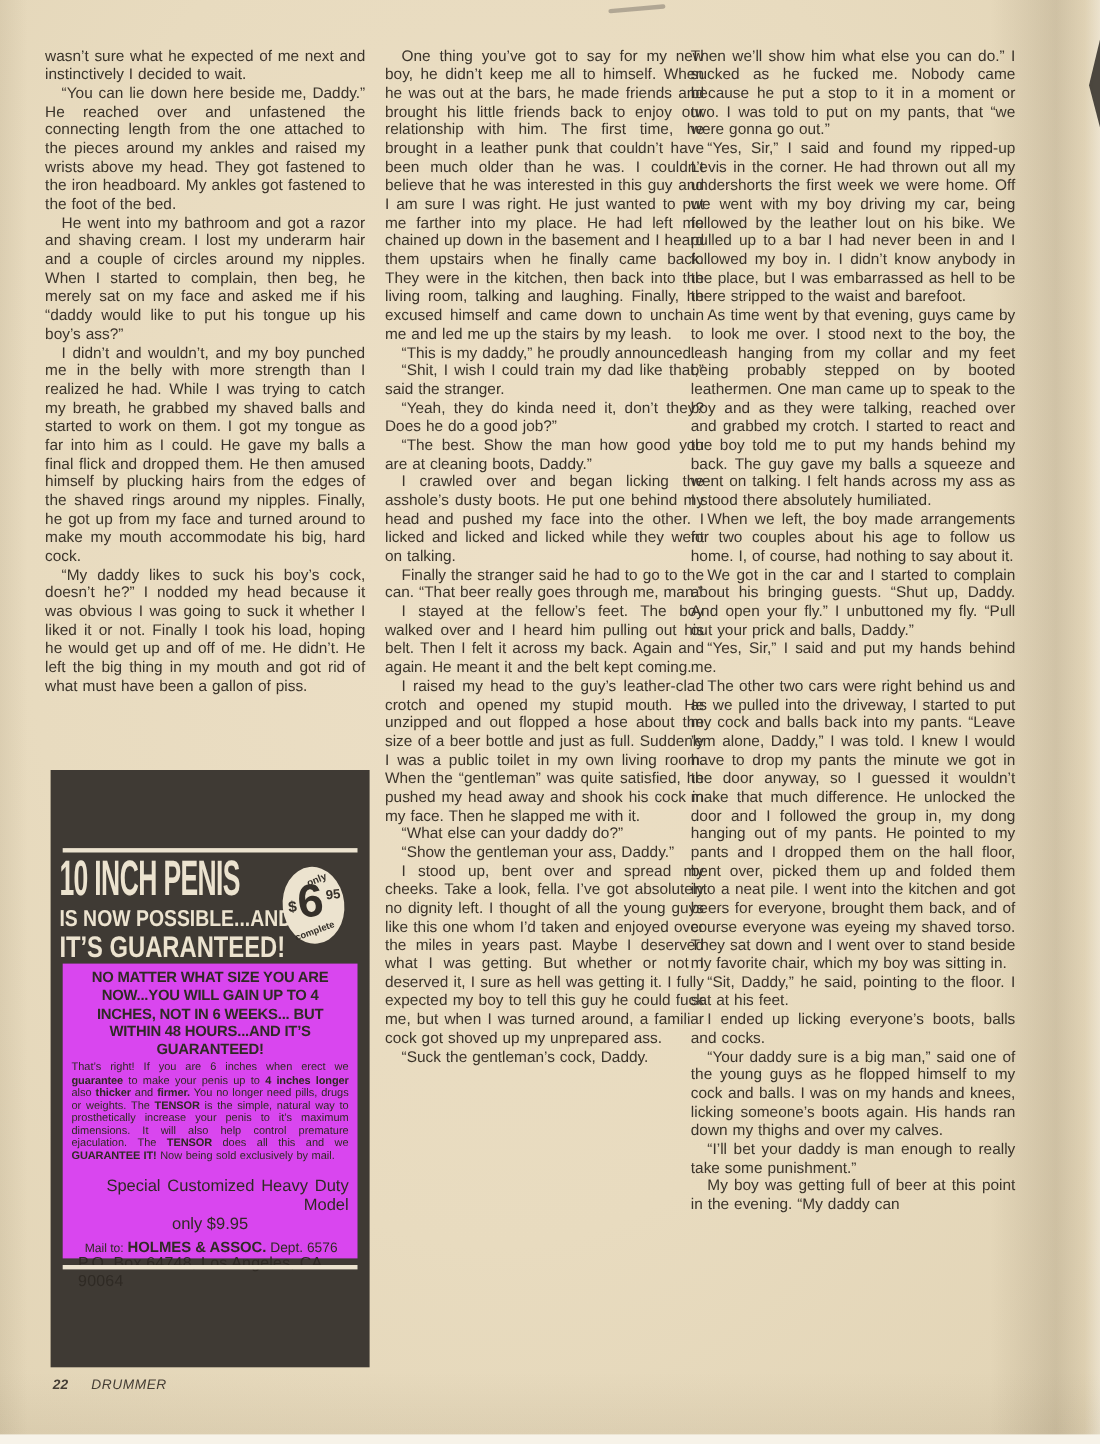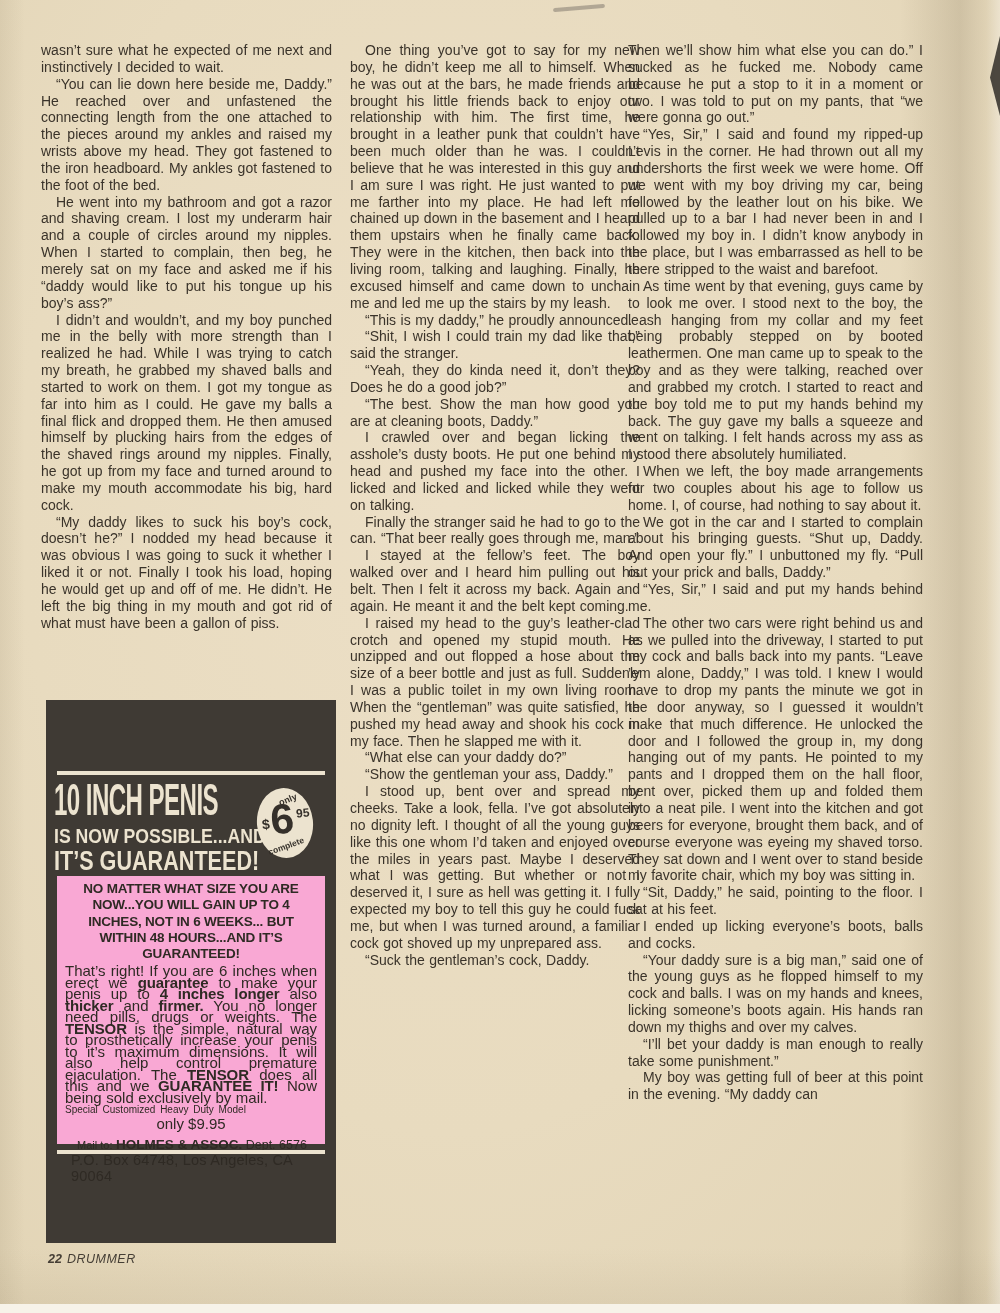--- a/index.html
+++ b/index.html
@@ -20,21 +20,21 @@
   .col{position:absolute;top:42px;text-align:justify;color:#3a332a;
        font-size:14px;line-height:16.85px;word-spacing:.6px;}
   .col p{margin:0;text-indent:15px;}
   .no-first-indent p:first-child{text-indent:0;}
   .col1{left:41px;width:291px;}
   .col2{left:350px;width:290px;}
   .col3{left:628px;width:295px;}
 
   
   .footer{position:absolute;left:48px;top:1252px;color:#453e35;font-size:12.5px;font-style:italic;}
-  .footer .pg{font-weight:bold;margin-right:5px;}
+  .footer .pg{font-weight:bold;margin-right:21px;}
   .footer .mag{letter-spacing:.5px;}
 
   
   .ad{position:absolute;left:46px;top:700px;width:290px;height:543px;background:#3f3a34;color:#ece3cf;}
   .ad-rule{position:absolute;left:11px;right:11px;height:4px;background:#ece3cf;}
   .ad-rule-top{top:71px;}
   .ad-rule-bottom{top:450px;}
   .ad-headline{position:absolute;top:77px;left:8px;font-weight:bold;font-size:43px;line-height:1;
                letter-spacing:-1px;white-space:nowrap;transform:scale(.56,1.05);transform-origin:left top;}
   .ad-sub1{position:absolute;top:124px;left:8px;font-weight:bold;font-size:21px;white-space:nowrap;
@@ -42,33 +42,33 @@
   .ad-sub2{position:absolute;top:146px;left:8px;font-weight:bold;font-size:27px;white-space:nowrap;
            transform:scale(.80,1);transform-origin:left top;}
   .ad-badge{position:absolute;left:211px;top:88px;width:56px;height:70px;background:#ece3cf;color:#35302a;
             border-radius:50%;transform:rotate(-6deg);}
   .b-only{position:absolute;top:7px;left:24px;font-size:9px;font-weight:bold;transform:rotate(-16deg);}
   .b-dollar{position:absolute;top:26px;left:5px;font-size:14px;font-weight:bold;}
   .b-six{position:absolute;top:10px;left:14px;font-size:42px;font-weight:bold;line-height:1;}
   .b-sup{position:absolute;top:20px;left:40px;font-size:12px;font-weight:bold;}
   .b-complete{position:absolute;bottom:7px;left:8px;font-size:8.5px;font-weight:bold;transform:rotate(-14deg);}
 
-  .ad-box{position:absolute;top:176px;left:11px;right:11px;height:268px;background:#f9a8d4;color:#2f2a24;
+  .ad-box{position:absolute;top:176px;left:11px;right:11px;height:268px;background:#d946ef;color:#2f2a24;
           padding:5px 8px;box-sizing:border-box;}
   .ad-promise{font-weight:bold;font-size:13.5px;line-height:16.3px;text-align:center;letter-spacing:-.2px;}
-  .ad-body{margin-top:3px;font-size:15px;line-height:11.5px;text-align:justify;word-spacing:.4px;}
+  .ad-body{margin-top:3px;font-size:10px;line-height:11.5px;text-align:justify;word-spacing:.4px;}
   .ad-body b{letter-spacing:-.1px;}
   .ad-price-row{display:flex;align-items:baseline;justify-content:flex-end;gap:14px;margin-top:0;}
   .ad-reg{font-weight:bold;font-size:11.5px;}
   .ad-only{white-space:nowrap;}
   .ad-only-word{font-size:16px;letter-spacing:.5px;}
   .ad-only-d{font-size:13px;font-weight:bold;}
   .ad-only-six{font-size:22px;font-weight:bold;}
   .ad-only-sup{font-size:11.5px;font-weight:bold;vertical-align:8px;}
-  .ad-special{margin-top:1px;text-align:left;font-size:10px;word-spacing:2px;}
+  .ad-special{margin-top:13px;text-align:right;font-size:15px;word-spacing:2px;}
   .ad-special-price{text-align:center;font-size:15px;}
   .ad-mail1{margin-top:5px;margin-left:12px;font-size:12.5px;}
   .ad-mail1 .lbl{font-size:11px;}
   .ad-mail1 b{font-size:13.5px;}
   .ad-mail2{margin-left:6px;font-size:14.5px;letter-spacing:.2px;}
 </style>
 </head>
 <body>
 
 <div class="page">

